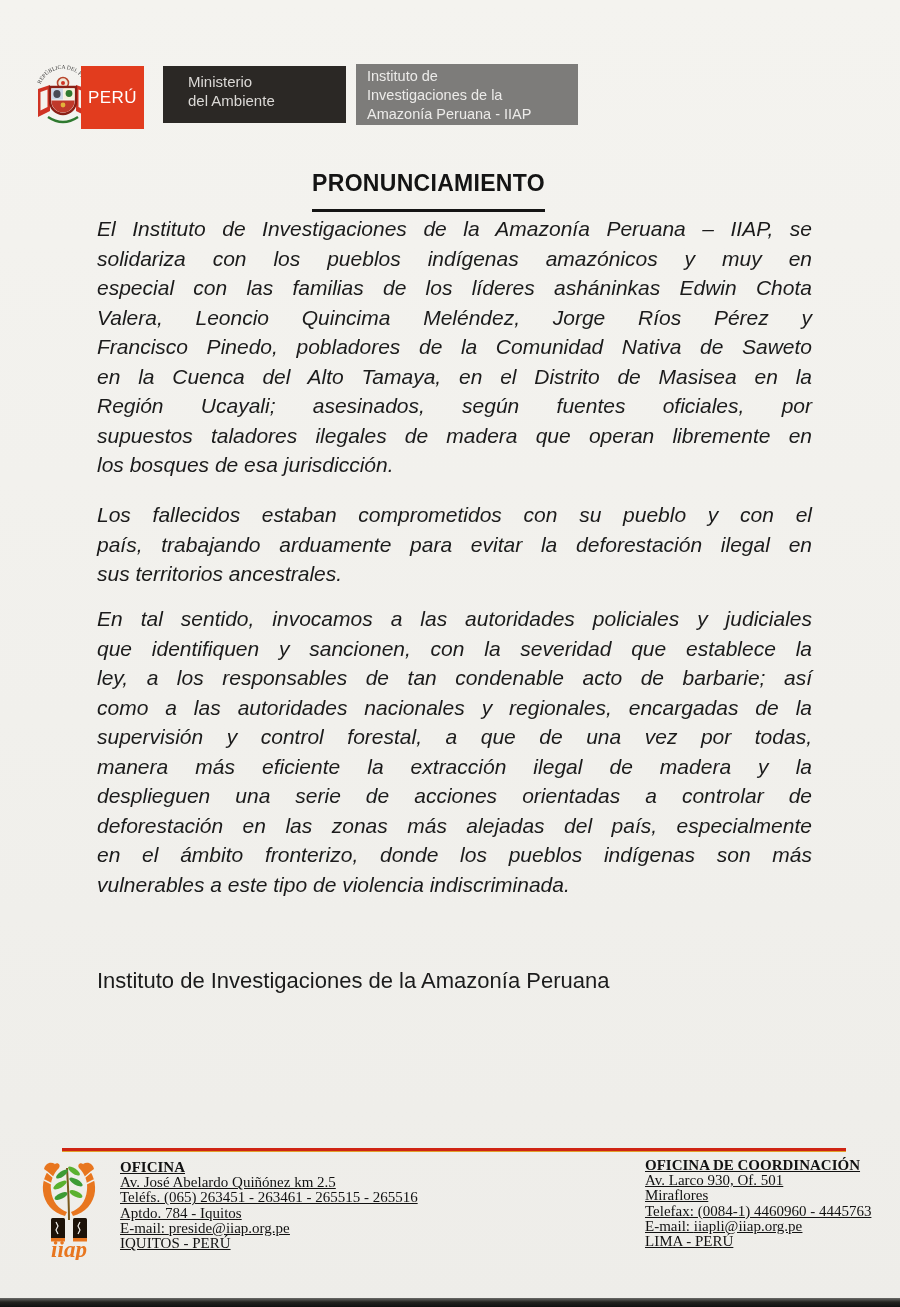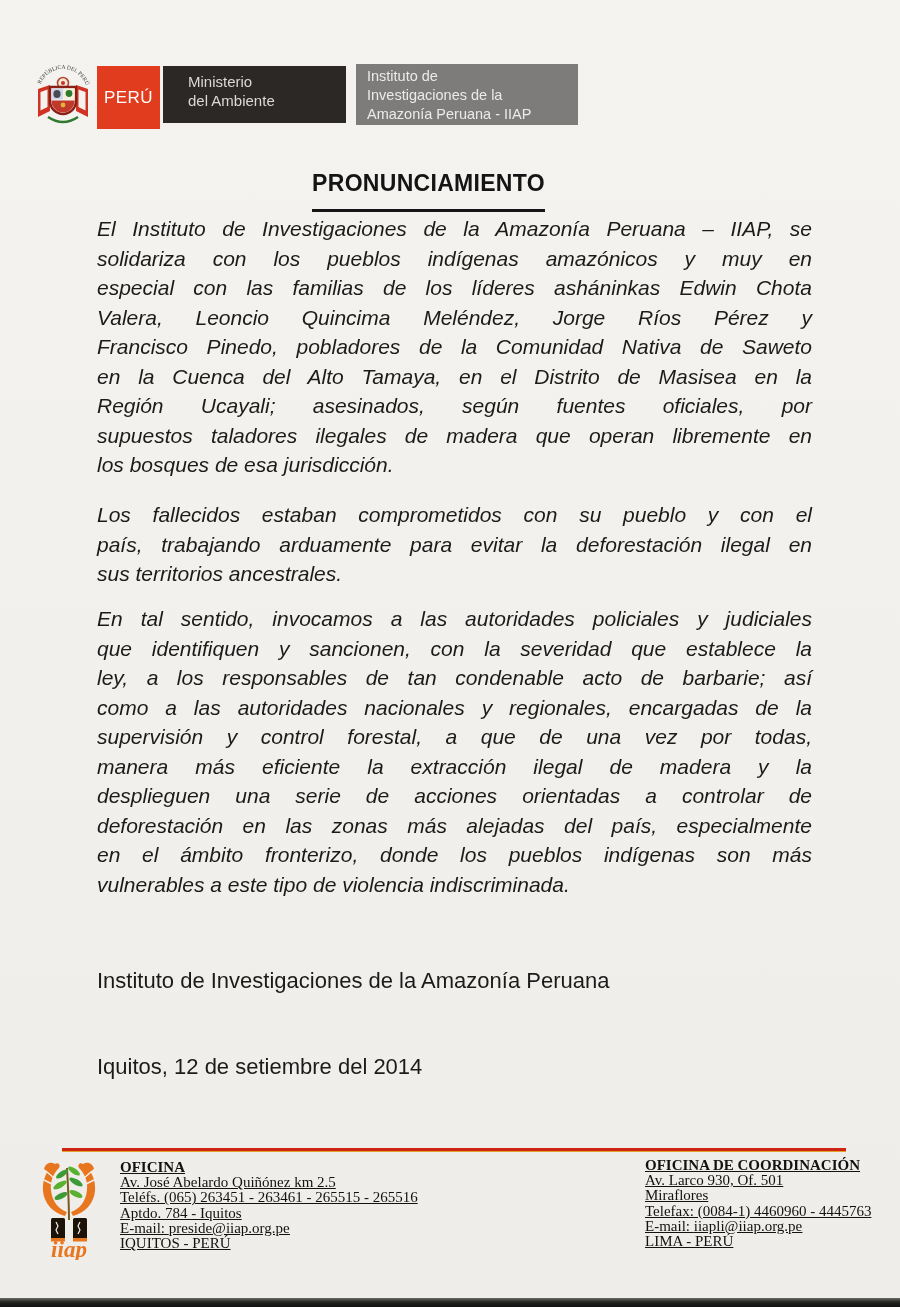--- a/index.html
+++ b/index.html
@@ -9,21 +9,21 @@
   }
   html,body{margin:0;padding:0;background:#888;}
   .page{
     position:relative; width:900px; height:1307px; margin:0 auto;
     background:linear-gradient(180deg,#f4f3ef 0%,#f1f0ec 55%,#eeede9 100%);
     font-family:"Liberation Sans",sans-serif; color:var(--ink); overflow:hidden;
   }
   
   .emblem{position:absolute; left:30px; top:54px; width:66px; height:86px;}
   .box-peru{
-    position:absolute; left:97px; top:66px; width:63px; height:63px;
+    position:absolute; left:81px; top:66px; width:63px; height:63px;
     background:var(--peru_red); color:#fff; display:flex; align-items:center; justify-content:center;
     font-size:17px; letter-spacing:.5px;
   }
   .box-ministry{
     position:absolute; left:163px; top:66px; width:183px; height:57px;
     background:var(--ministry_dark); color:#dbd9d6; font-size:15px; line-height:19px;
     padding:6px 0 0 25px; box-sizing:border-box;
   }
   .box-institute{
     position:absolute; left:356px; top:64px; width:222px; height:61px;
@@ -133,21 +133,20 @@
         <div class="line jl">supervisión y control forestal,  a que de una vez por todas,</div>
         <div class="line jl">manera más eficiente la extracción ilegal de madera y la</div>
         <div class="line jl">desplieguen una serie de acciones orientadas a controlar de</div>
         <div class="line jl">deforestación en las zonas más alejadas del país, especialmente</div>
         <div class="line jl">en el ámbito fronterizo, donde los pueblos indígenas son más</div>
         <div class="line">vulnerables a este tipo de violencia indiscriminada.</div>
       </div>
     </div>
 
   <div class="signature">Instituto de Investigaciones de la Amazonía Peruana</div>
-  <div class="dateline">Iquitos, 12 de setiembre del 2014</div>
 
   <div class="rule"></div>
 
   <svg class="iiap-logo" viewBox="0 0 70 102">
 
     <path d="M31,58 C19,55 10,45 9,33 C8,22 13,11 21,6 C24,4 27,7 25,10 C19,16 16,24 17,32 C18,44 25,51 33,54 Z" fill="#e8761f"></path>
     <path d="M21,6 C16,3 11,6 10,11 L17,16 Z" fill="#e8761f"></path>
     <path d="M13,14 L20,20 M10,22 L18,26" stroke="#f1f0ec" stroke-width="1.4" fill="none"></path>
 
     <path d="M39,58 C51,55 60,45 61,33 C62,22 57,11 49,6 C46,4 43,7 45,10 C51,16 54,24 53,32 C52,44 45,51 37,54 Z" fill="#e8761f"></path>

